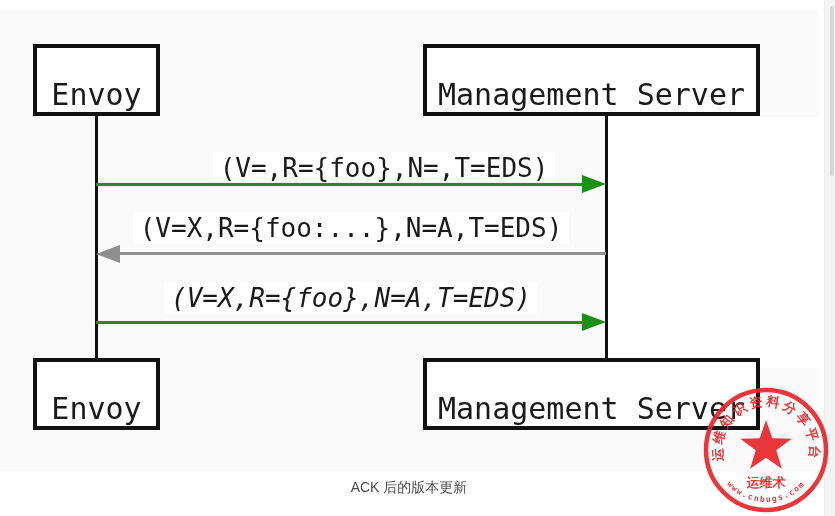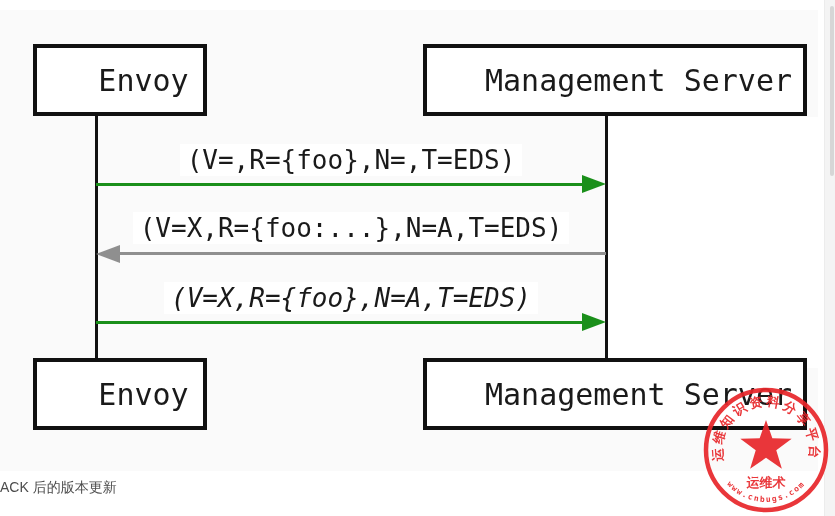--- a/index.html
+++ b/index.html
@@ -13,22 +13,22 @@
     background:#fafafa;
   }
   
   .white-zone{
     position:absolute;left:607px;top:107px;width:211px;height:251px;
     background:#ffffff;
   }
   .actor-box{
     position:absolute;height:64px;
     background:#ffffff;border:4px solid #111111;
-    display:flex;align-items:center;justify-content:center;
-    font-size:30px;color:#1a1a1a;white-space:nowrap;padding-left:47px;
+    display:flex;align-items:flex-end;justify-content:center;
+    font-size:30px;color:#1a1a1a;white-space:nowrap;
   }
   .box-envoy{left:33px;width:119px;}
   .box-mgmt{left:423px;width:329px;}
   .row-top{top:34px;}
   .row-bottom{top:348px;}
   .lifeline{
     position:absolute;width:3px;background:#111111;top:106px;height:242px;
   }
   .lifeline-left{left:95px;}
   .lifeline-right{left:605px;}
@@ -44,21 +44,21 @@
     position:absolute;width:0;height:0;
     border-top:9px solid transparent;border-bottom:9px solid transparent;
     border-left:24px solid #1a8f1a;
   }
   .arrow-left{
     position:absolute;width:0;height:0;
     border-top:9px solid transparent;border-bottom:9px solid transparent;
     border-right:24px solid #8f8f8f;
   }
   .caption{
-    position:absolute;left:0;top:471px;width:818px;
+    position:absolute;left:0;top:471px;width:818px;text-align:center;
     font-family:"Liberation Sans", sans-serif;
     font-size:14px;color:#4d4d4d;background:#ffffff;padding-top:8px;height:30px;
   }
   .stamp{
     position:absolute;left:700px;top:384px;width:132px;height:132px;
     opacity:0.92;z-index:5;
   }
   .stamp text{fill:#e8262a;font-weight:bold;}
   .scrollbar-track{
     position:absolute;left:824px;top:0;width:11px;height:516px;
@@ -79,21 +79,21 @@
   <div class="lifeline lifeline-left"></div>
   <div class="lifeline lifeline-right"></div>
 
   <div class="actor-box box-envoy row-top">
     <span>Envoy</span>
   </div>
   <div class="actor-box box-mgmt row-top">
     <span>Management Server</span>
   </div>
 
-  <div class="msg-label" style="top:136px;">
+  <div class="msg-label" style="top:144px;margin-left:33px;">
     <span>(V=,R={foo},N=,T=EDS)</span>
   </div>
   <div class="msg-line line-green" style="left:96px;top:173px;width:488px;"></div>
   <div class="arrow-right" style="left:582px;top:165px;"></div>
 
   <div class="msg-label" style="top:204px;">
     <span>(V=X,R={foo:...},N=A,T=EDS)</span>
   </div>
   <div class="msg-line line-gray" style="left:120px;top:242px;width:486px;"></div>
   <div class="arrow-left" style="left:96px;top:235px;"></div>

